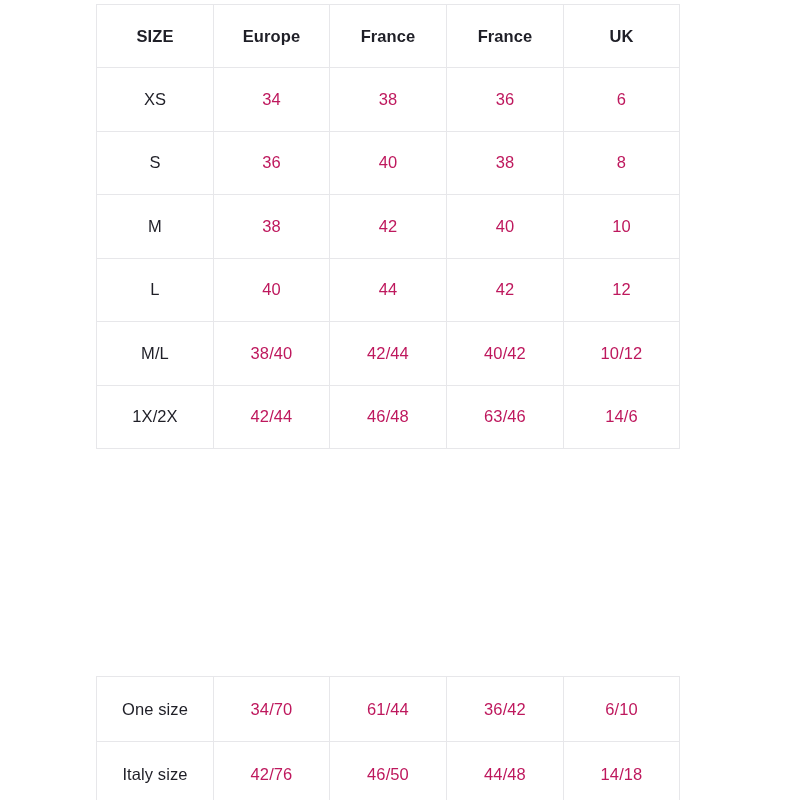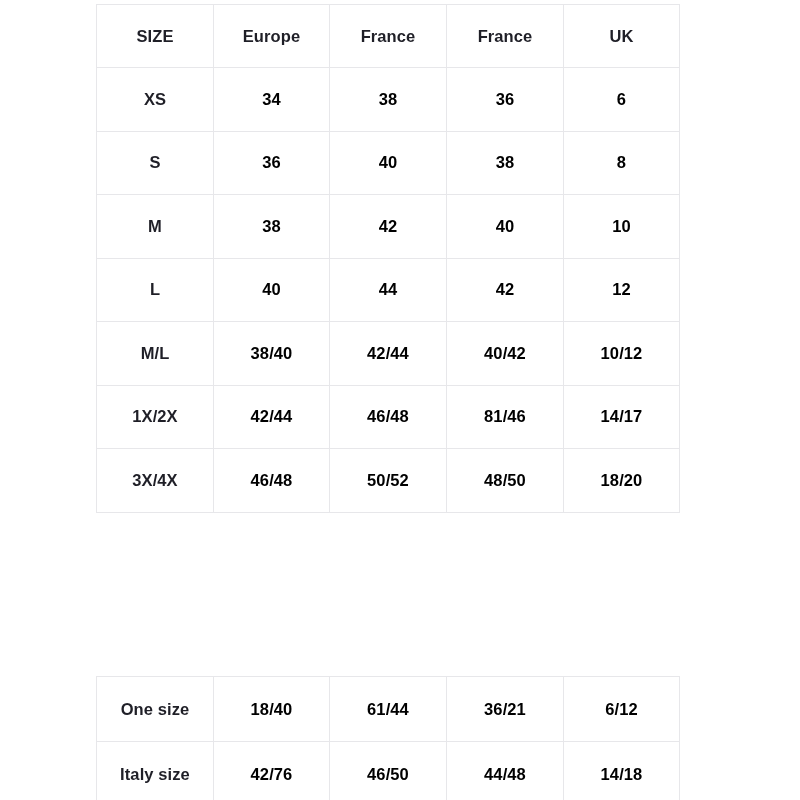--- a/index.html
+++ b/index.html
@@ -37,35 +37,35 @@
   col.c-eu    { width: 116px; }
   col.c-it    { width: 117px; }
   col.c-fr    { width: 117px; }
   col.c-uk    { width: 116px; }
 
   td, th {
     border: 1px solid #e7e7ea;
     text-align: center;
     vertical-align: middle;
     font-size: 16.5px;
-    font-weight: 700;
-    color: #000000;
+    font-weight: 400;
+    color: #be185d;
     padding: 0;
     height: 62.5px;
     letter-spacing: 0.1px;
   }
   th {
     font-weight: 700;
     font-size: 16.5px;
     color: #1f1f27;
     height: 62px;
     border-radius: 16px;
   }
   td.rowhead {
-    font-weight: 700;
+    font-weight: 400;
     color: #1f1f27;
   }
   #extra-table td { height: 64px; }
 </style>
 </head>
 <body>
 
 <div class="page">
 
   <div class="table-wrap" id="main-table-wrap">
@@ -119,50 +119,43 @@
           <td class="rowhead">M/L</td>
           <td>38/40</td>
           <td>42/44</td>
           <td>40/42</td>
           <td>10/12</td>
         </tr>
         <tr>
           <td class="rowhead">1X/2X</td>
           <td>42/44</td>
           <td>46/48</td>
-          <td>81/46</td>
-          <td>14/17</td>
-        </tr>
-        <tr>
-          <td class="rowhead">3X/4X</td>
-          <td>46/48</td>
-          <td>50/52</td>
-          <td>48/50</td>
-          <td>18/20</td>
+          <td>63/46</td>
+          <td>14/6</td>
         </tr>
       </tbody>
     </table>
   </div>
 
   <div class="table-wrap" id="extra-table-wrap">
     <table id="extra-table">
       <colgroup>
         <col class="c-size">
           <col class="c-eu">
           <col class="c-it">
           <col class="c-fr">
           <col class="c-uk">
       </colgroup>
       <tbody>
         <tr>
           <td class="rowhead">One size</td>
-          <td>18/40</td>
+          <td>34/70</td>
           <td>61/44</td>
-          <td>36/21</td>
-          <td>6/12</td>
+          <td>36/42</td>
+          <td>6/10</td>
         </tr>
         <tr>
           <td class="rowhead">Italy size</td>
           <td>42/76</td>
           <td>46/50</td>
           <td>44/48</td>
           <td>14/18</td>
         </tr>
       </tbody>
     </table>

